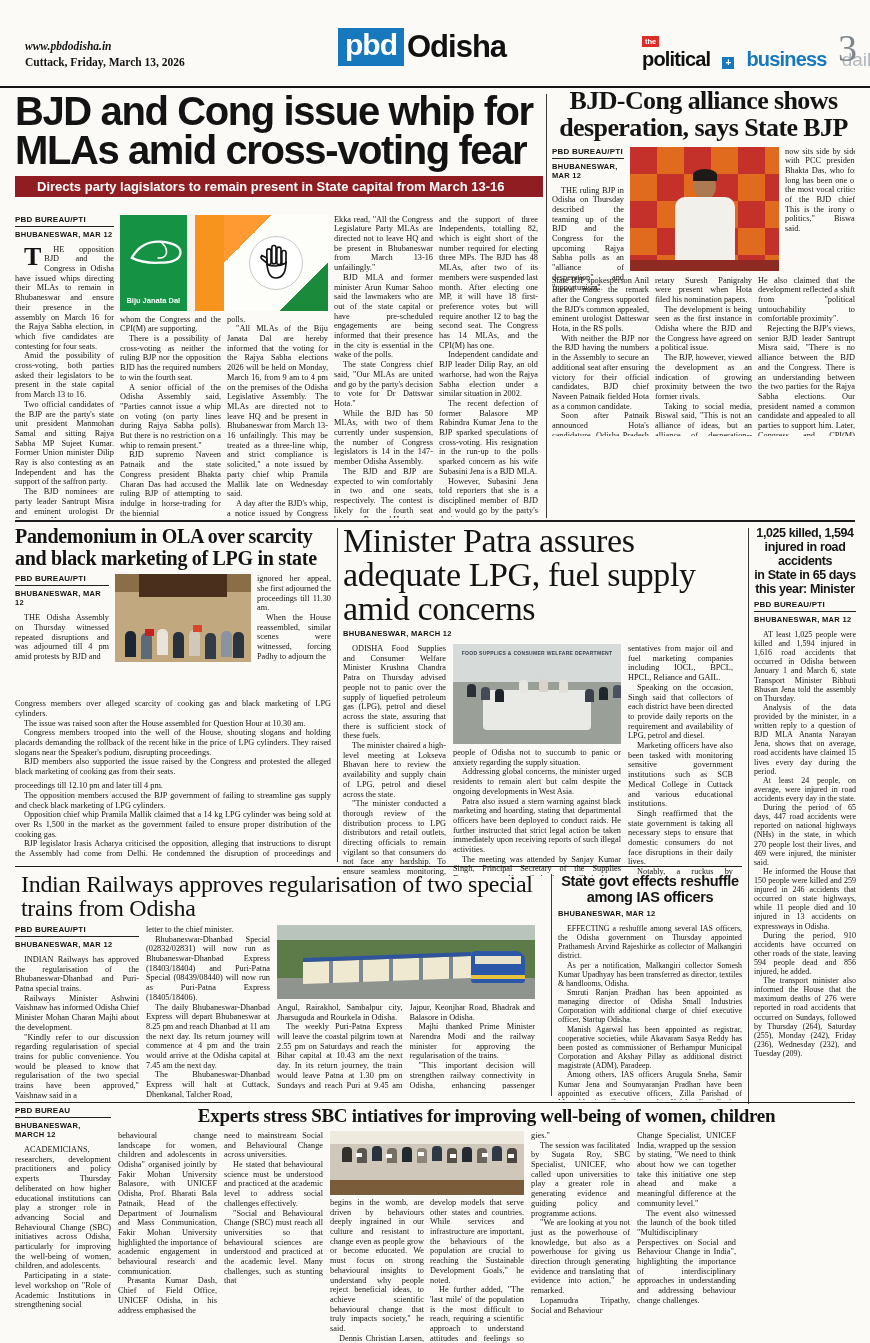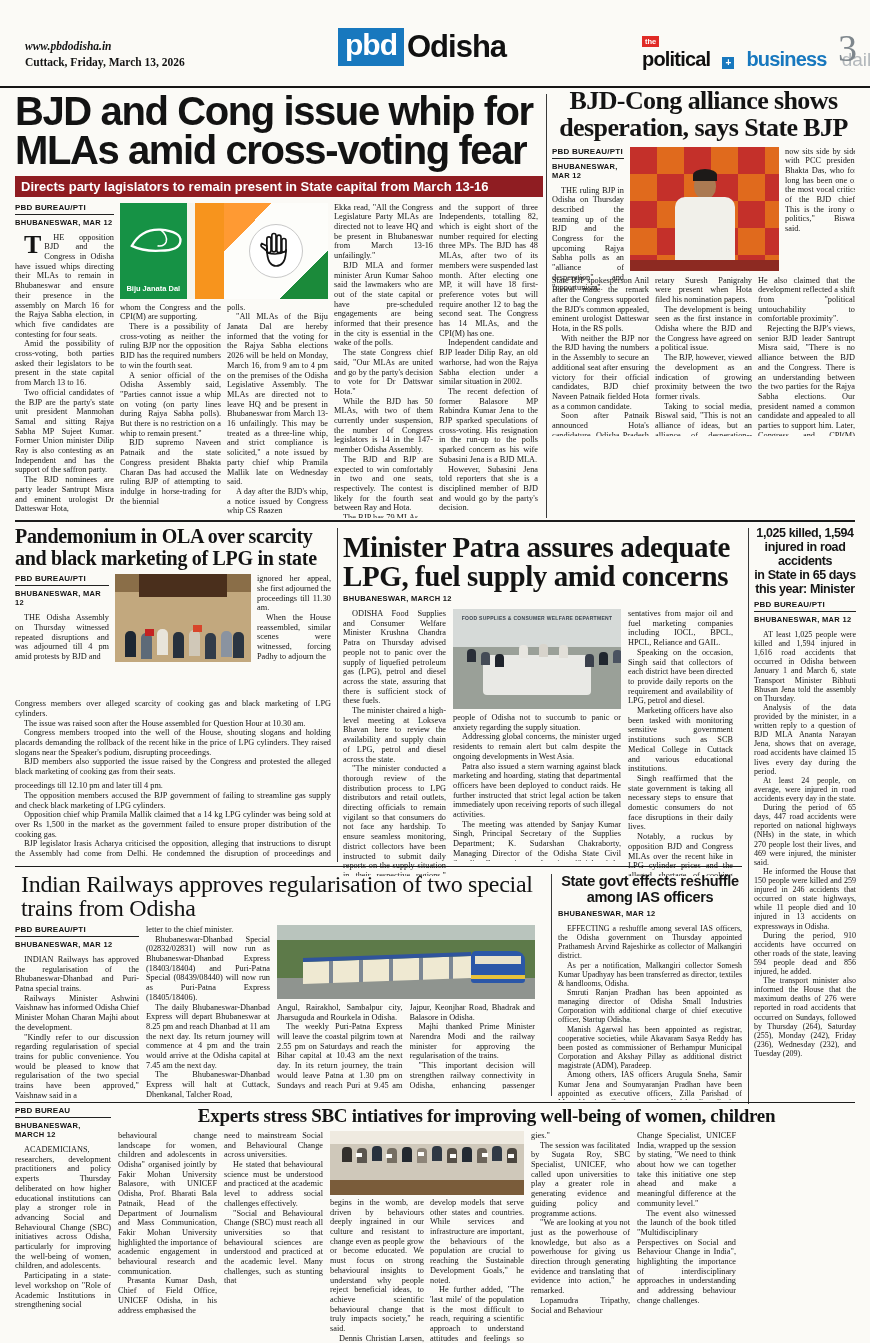--- a/index.html
+++ b/index.html
@@ -30,21 +30,21 @@
   .m-plus{display:inline-block;background:#1878be;color:#fff;font-size:10px;font-weight:bold;width:12px;height:12px;
           line-height:12px;text-align:center;margin:0 1px;}
   .m-bus{font-weight:bold;font-size:20px;letter-spacing:-.8px;color:#1878be;}
   .m-daily{font-size:19px;color:#b3b8bc;margin-left:4px;}
   .m-page{position:absolute;left:838px;top:26px;font-size:38px;color:#7e868c;font-family:"Liberation Serif",serif;}
   
   #whip{left:15px;top:92px;width:528px;height:426px;}
   .whip-h{margin:0 0 6px 0;font-family:"Liberation Sans",sans-serif;font-weight:bold;
           font-size:40px;line-height:.97;letter-spacing:-1.4px;color:#131313;}
   .kicker{background:#8f1d22;color:#fff;font-family:"Liberation Sans",sans-serif;font-weight:bold;
-          font-size:13px;line-height:19px;padding:1px 6px;margin-bottom:6px;white-space:nowrap;overflow:hidden;}
+          font-size:13px;line-height:19px;padding:1px 22px;margin-bottom:18px;white-space:nowrap;overflow:hidden;}
   .whip-cols{height:300px;}
   .w-c{width:99px;flex:none;}
   .w-wrap{width:208px;flex:none;display:flex;flex-direction:column;}
   .flags{height:96px;display:flex;margin-bottom:4px;flex:none;}
   .bjd-flag{flex:1;position:relative;background:linear-gradient(90deg,#169245 0 64%,#f6f4ec 64% 72%,#f7941d 72%);}
   .conch{position:absolute;left:8%;top:18%;width:55%;height:42%;}
   .bjd-label{position:absolute;left:0;bottom:6%;width:64%;text-align:center;color:#fff;
              font-family:"Liberation Sans",sans-serif;font-weight:bold;font-size:7.5px;}
   .inc-flag{flex:1;position:relative;background:linear-gradient(135deg,#ff9a33 0 24%,#fdfdfa 24% 76%,#1b8a3a 76%);}
   .inc-circle{position:absolute;left:50%;top:50%;width:52px;height:52px;transform:translate(-50%,-50%);
@@ -68,21 +68,21 @@
   .ola-c1{width:94px;flex:none;}
   .ola-photo{width:136px;height:88px;background:linear-gradient(180deg,#8a6e48 0 20%,#c2a87e 20%);}
   .ola-dais{position:absolute;left:18%;top:0;width:64%;height:26%;background:#4a2f1c;}
   .ola-crowd{position:absolute;left:10px;bottom:5px;width:11px;height:26px;background:#1d2733;border-radius:5px 5px 0 0;
      box-shadow:16px 2px 0 #5d6a78,32px -2px 0 #e8e4da,48px 1px 0 #27313d,64px -1px 0 #d0c8b8,80px 2px 0 #323c49,96px 0 0 #8a93a0,108px 1px 0 #2b3542;}
   .ola-flag1{position:absolute;left:30px;bottom:26px;width:9px;height:7px;background:#c42222;}
   .ola-flag2{position:absolute;left:78px;bottom:30px;width:9px;height:7px;background:#d8452a;}
   .ola-c2{width:74px;flex:none;}
   .ola-r2{height:158px;flex-direction:column;}
   #patra{left:343px;top:524px;width:399px;height:352px;}
-  .patra-h{margin:9px 0 3px 0;font-weight:bold;font-size:29px;line-height:1.0;letter-spacing:-.4px;}
+  .patra-h{margin:0 0 3px 0;font-weight:normal;font-size:34px;line-height:1.0;letter-spacing:-.4px;}
   .patra-cols{height:252px;gap:7px;}
   .p-c1{width:103px;flex:none;}
   .p-wrap{width:168px;flex:none;display:flex;flex-direction:column;}
   .patra-photo{width:168px;height:100px;background:linear-gradient(180deg,#d6dad8 0 38%,#9aa098 38%);margin-bottom:4px;}
   .patra-sign{position:absolute;left:0;top:6px;width:100%;text-align:center;color:#39434e;
               font-family:"Liberation Sans",sans-serif;font-weight:bold;font-size:5px;line-height:1.3;letter-spacing:.3px;}
   .patra-table{position:absolute;left:18%;top:46%;width:64%;height:40%;background:#e9e9e5;border-radius:4px;}
   .patra-ppl{position:absolute;left:14px;top:40px;width:9px;height:13px;background:#2a2f38;border-radius:4px 4px 0 0;
      box-shadow:14px 3px 0 #444b56,28px 5px 0 #1f242c,118px 5px 0 #3a404b,132px 3px 0 #20262e,146px 1px 0 #4a5260,
                 52px -4px 0 #e8e6e0,72px -5px 0 #d8d4cc,92px -4px 0 #e2dfd8;}

